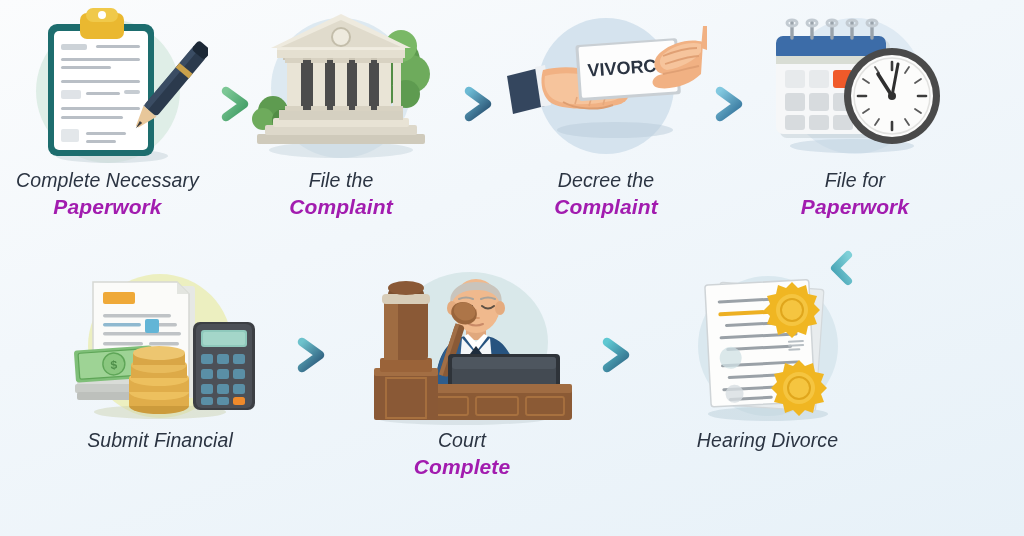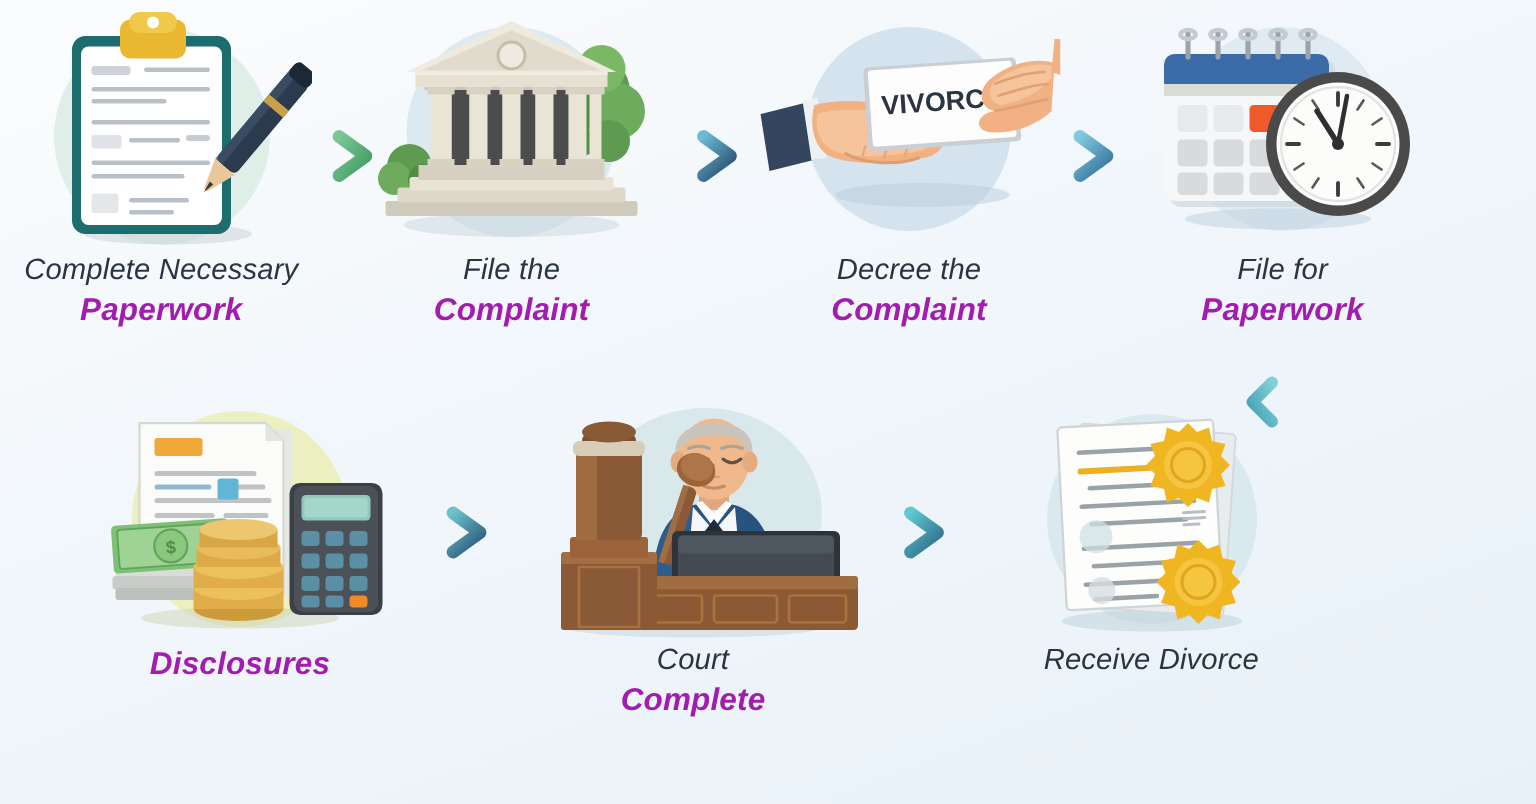--- a/index.html
+++ b/index.html
@@ -406,21 +406,21 @@
             <rect x="160" y="118" width="12" height="10" rx="2.5"></rect>
             <rect x="176" y="118" width="12" height="10" rx="2.5"></rect>
             <rect x="144" y="131" width="12" height="8" rx="2.5"></rect>
             <rect x="160" y="131" width="12" height="8" rx="2.5"></rect>
           </g>
           <rect x="176" y="131" width="12" height="8" rx="2.5" fill="#ef8a2b"></rect>
         </g>
       </svg>
     </div>
     <div class="caption">
-      <span class="cap-bold">Disclosures</span>
+      <span class="cap-top">Submit Financial</span>
     </div>
   </div>
 
   <div class="arrow" style="left:288px; top:332px;">
     <svg width="46" height="46" viewBox="0 0 46 46">
       <defs>
           <linearGradient id="ag5" x1="0" y1="0" x2="0.7" y2="1">
         <stop offset="0%" stop-color="#6dc2cc"></stop>
             <stop offset="100%" stop-color="#2f6080"></stop>
       </linearGradient>
@@ -560,17 +560,17 @@
         </g>
 
         <g>
           <path d="M131 94 l6 6 8 -3 2 9 9 2 -3 8 6 6 -6 6 3 8 -9 2 -2 9 -8 -3 -6 6 -6 -6 -8 3 -2 -9 -9 -2 3 -8 -6 -6 6 -6 -3 -8 9 -2 2 -9 8 3 z" fill="#f0b622"></path>
           <circle cx="131" cy="122" r="16" fill="#f5c540"></circle>
           <circle cx="131" cy="122" r="11" fill="none" stroke="#e0a61c" stroke-width="2"></circle>
         </g>
       </svg>
     </div>
     <div class="caption">
-      <span class="cap-top">Receive Divorce</span>
+      <span class="cap-top">Hearing Divorce</span>
     </div>
   </div>
 
 </div>
 
 </body></html>

